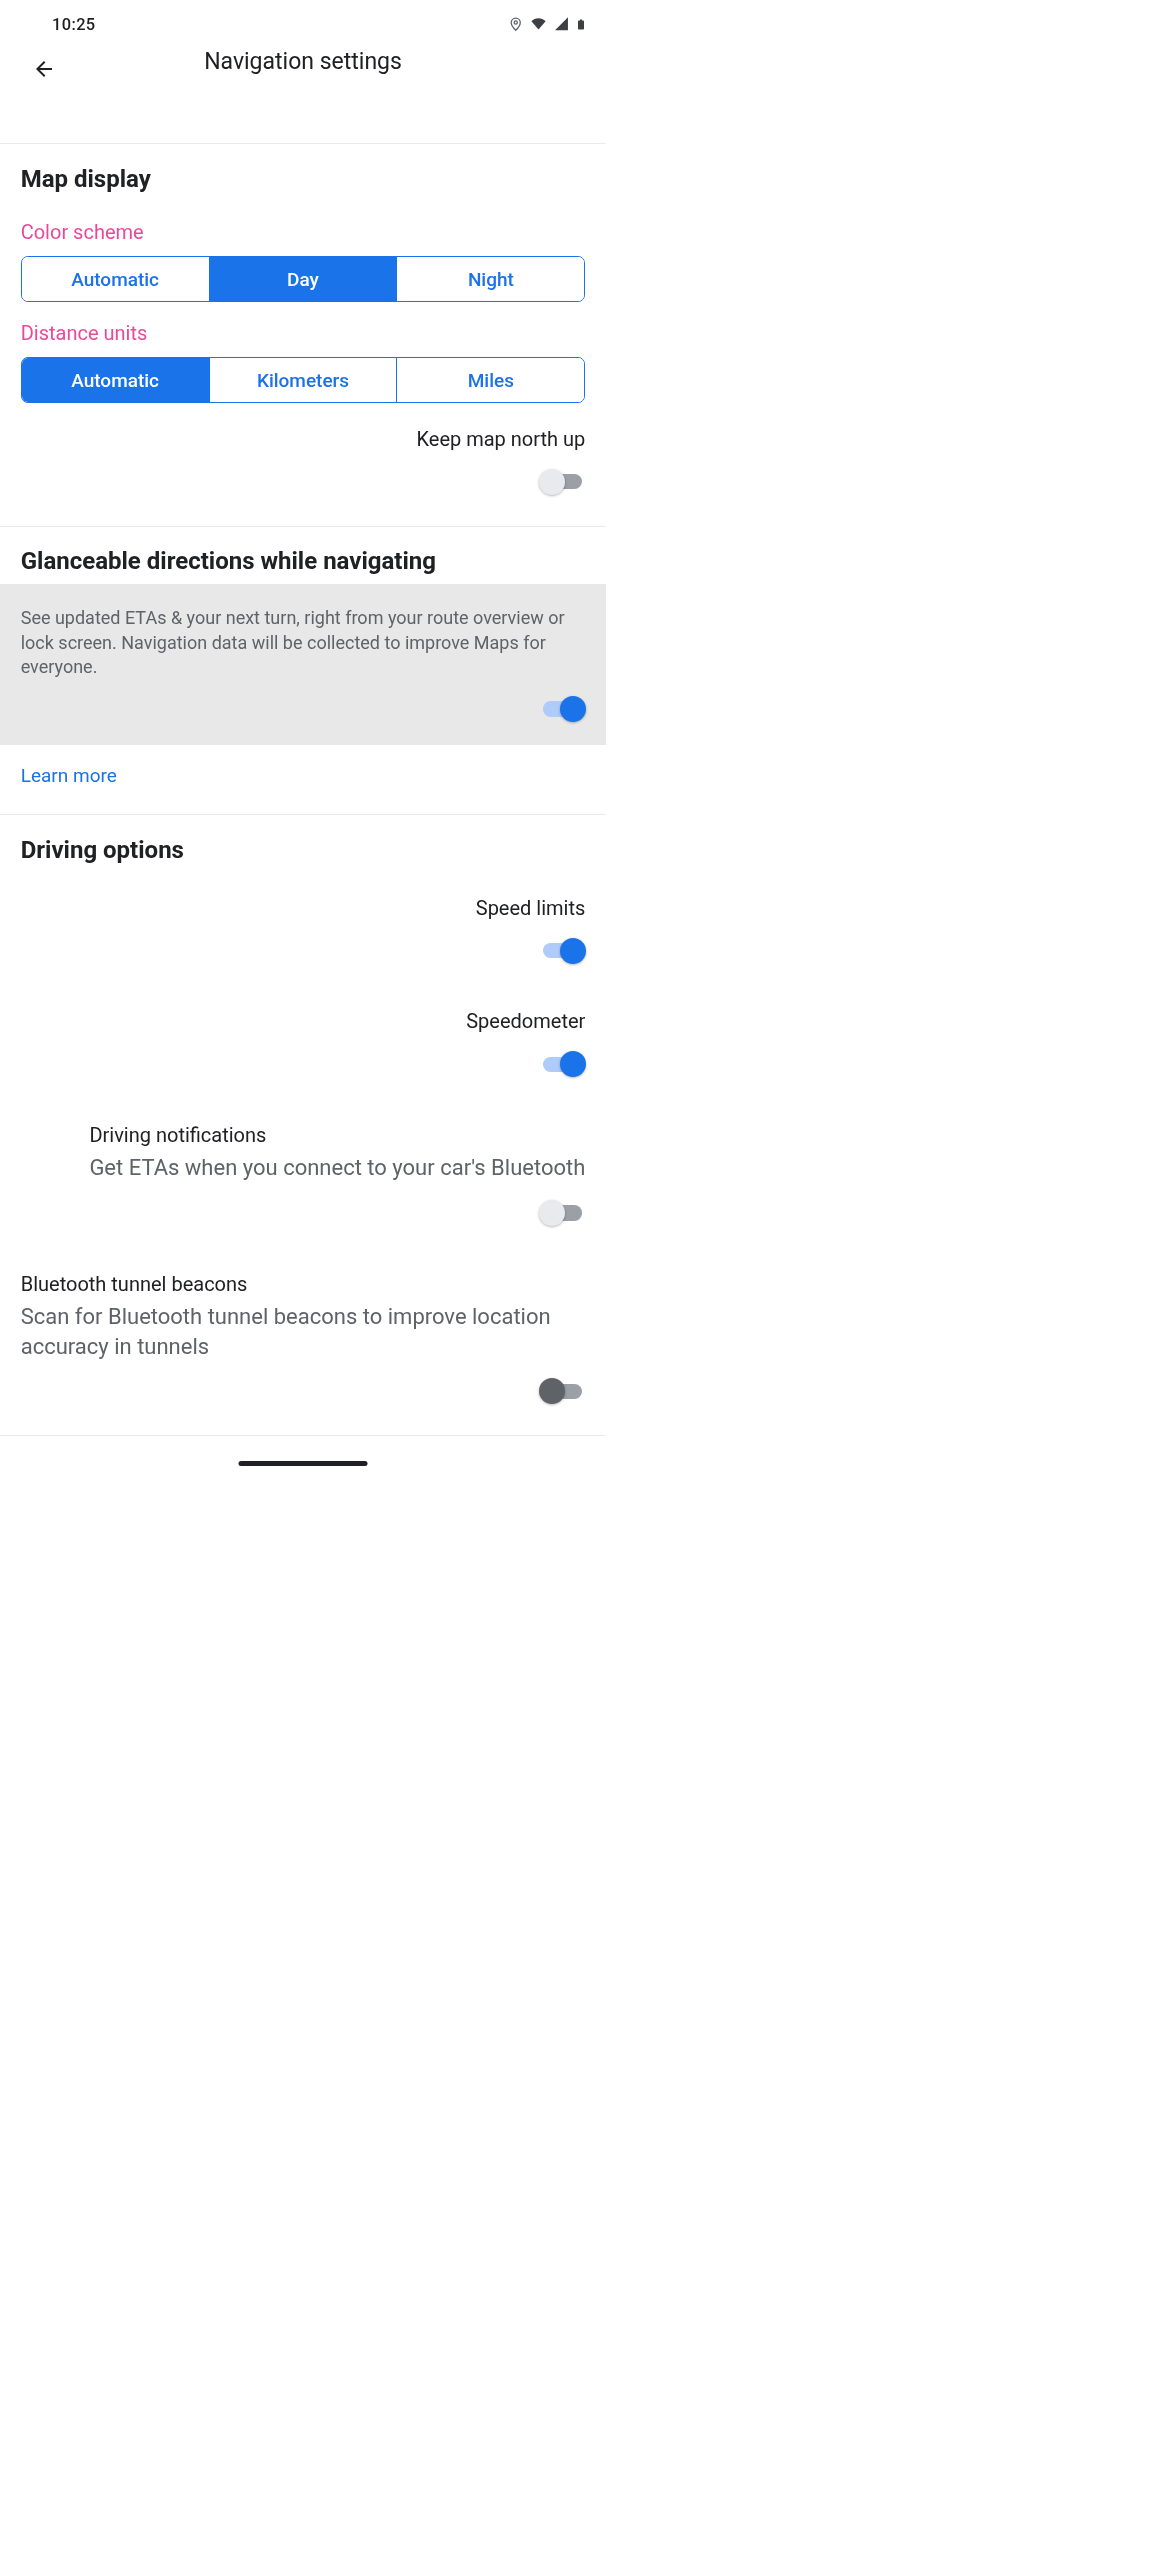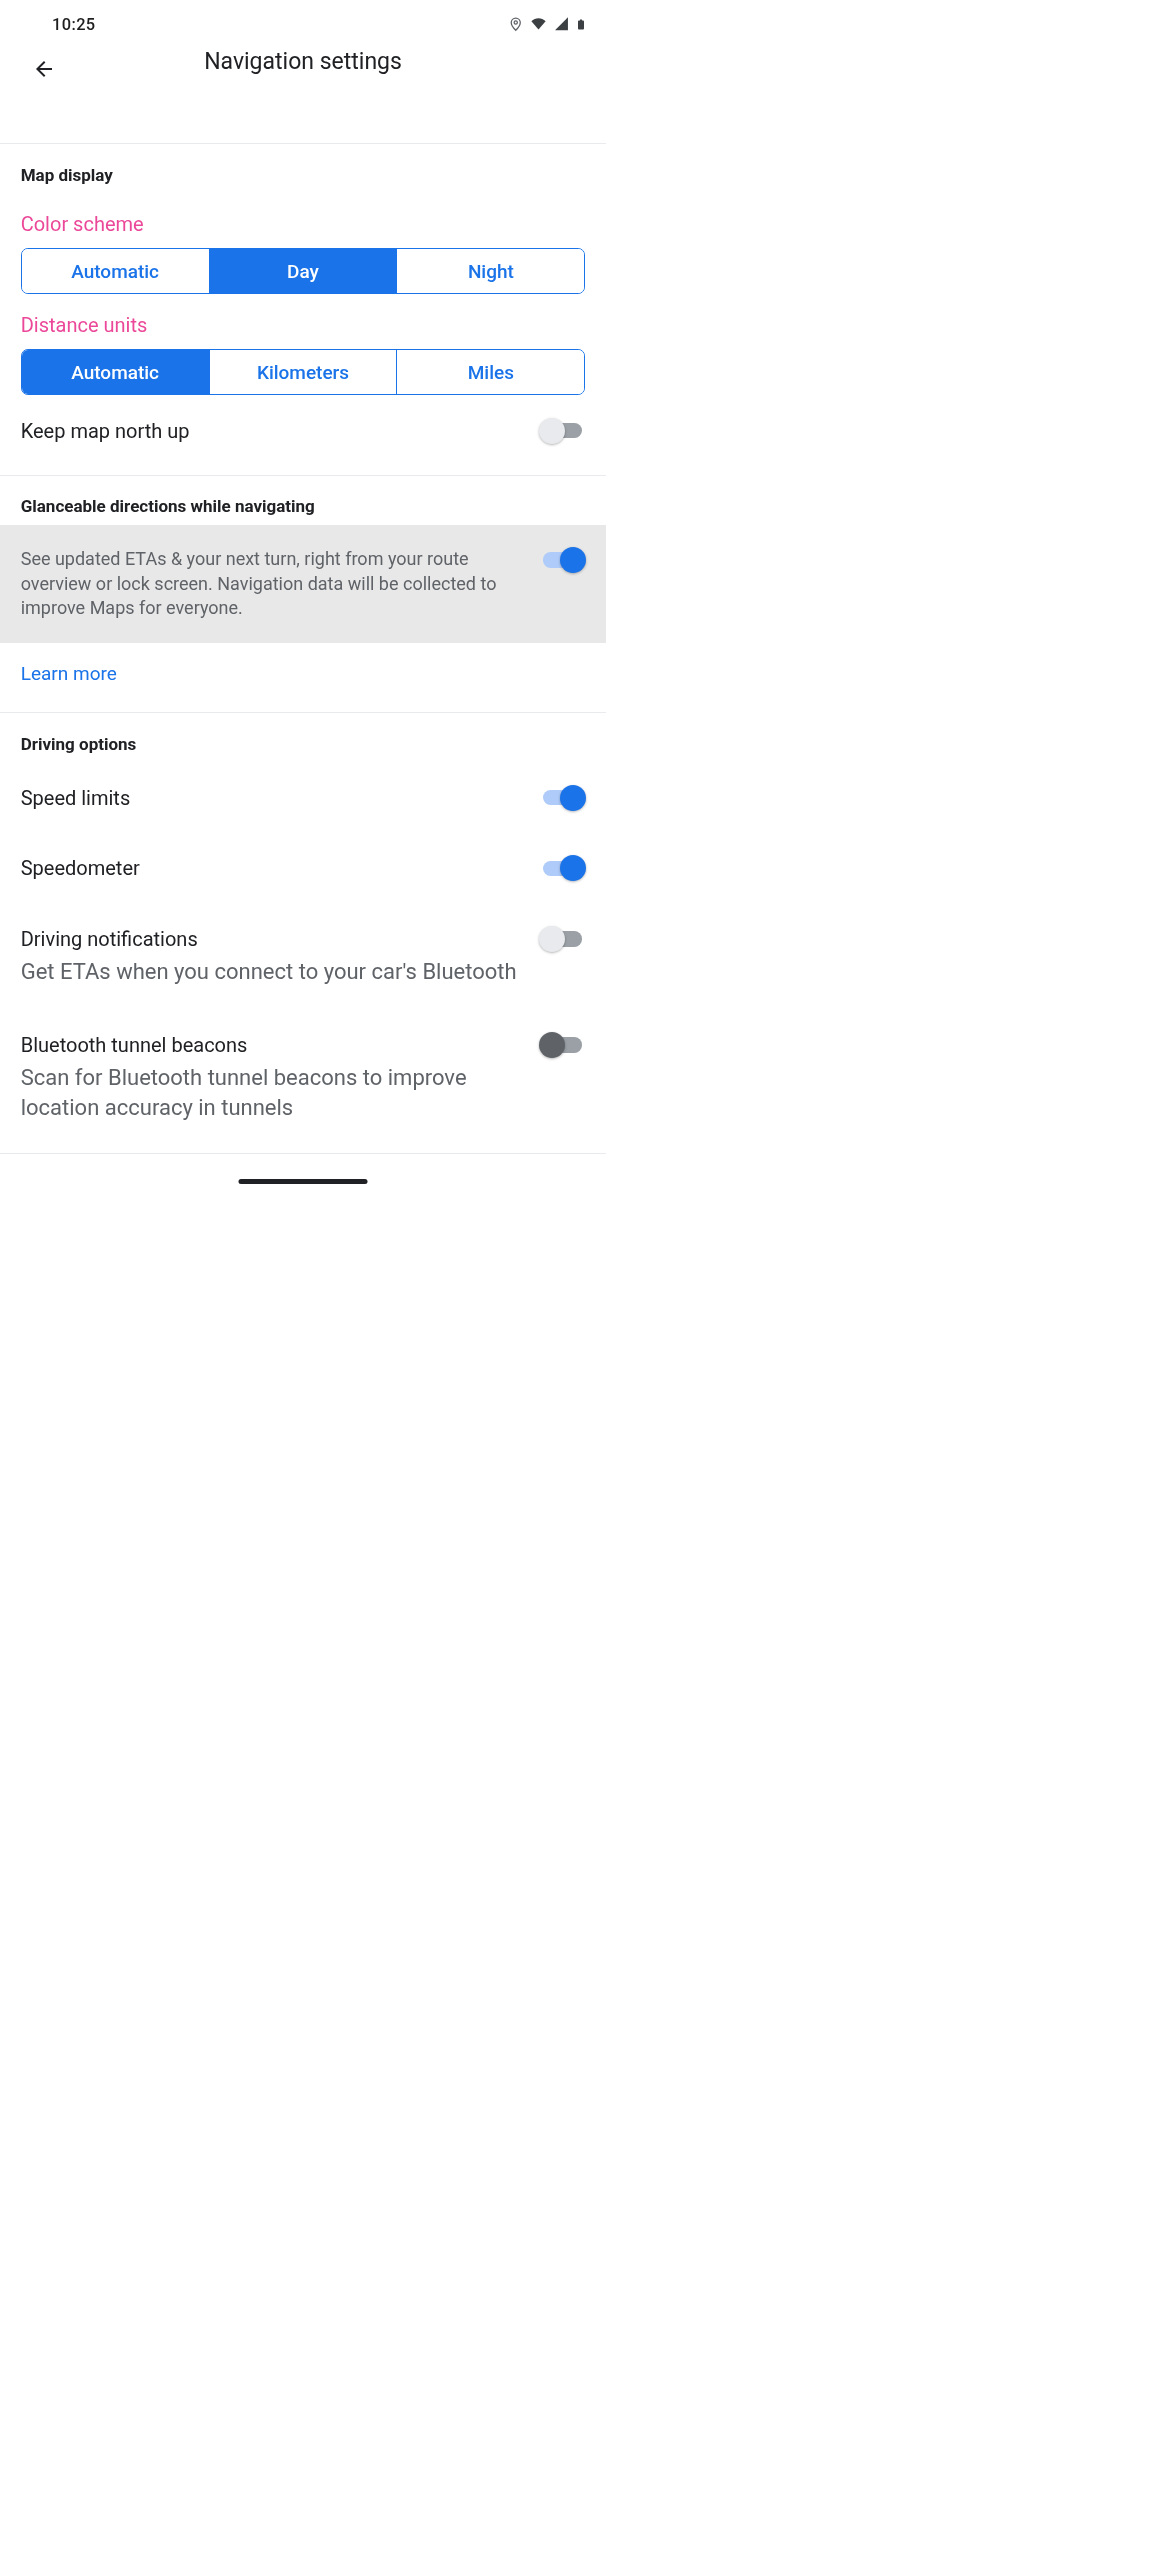--- a/index.html
+++ b/index.html
@@ -63,21 +63,21 @@
       position: absolute;
       left: 0; right: 0;
       text-align: center;
       font-size: 23px;
       font-weight: 400;
       color: #202124;
       pointer-events: none;
     }
 
     .section-header {
-      font-size: 17px;
+      font-size: 24px;
       font-weight: 700;
       padding: 20.7px 20.7px 8.6px;
     }
     .sub-label {
       font-size: 20px;
       color: #ec4899;
       padding: 19px 20.7px 12px;
     }
 
     .seg-group {
@@ -99,23 +99,25 @@
       border-right: 0.9px solid #1a73e8;
     }
     .seg-btn:last-child { border-right: none; }
     .seg-btn.selected {
       background: #1a73e8;
       color: #fff;
     }
 
     .row {
       display: flex;
-      align-items: flex-start;
+      align-items: flex-end;
       justify-content: space-between;
       padding: 22.4px 20.7px;
+      gap: 17px;
+      flex-direction: column;
     }
     .row-text { flex: 1; }
     .row-title {
       font-size: 20px;
       color: #202124;
       line-height: 1.3;
     }
     .row-sub {
       font-size: 22px;
       color: #5f6368;

